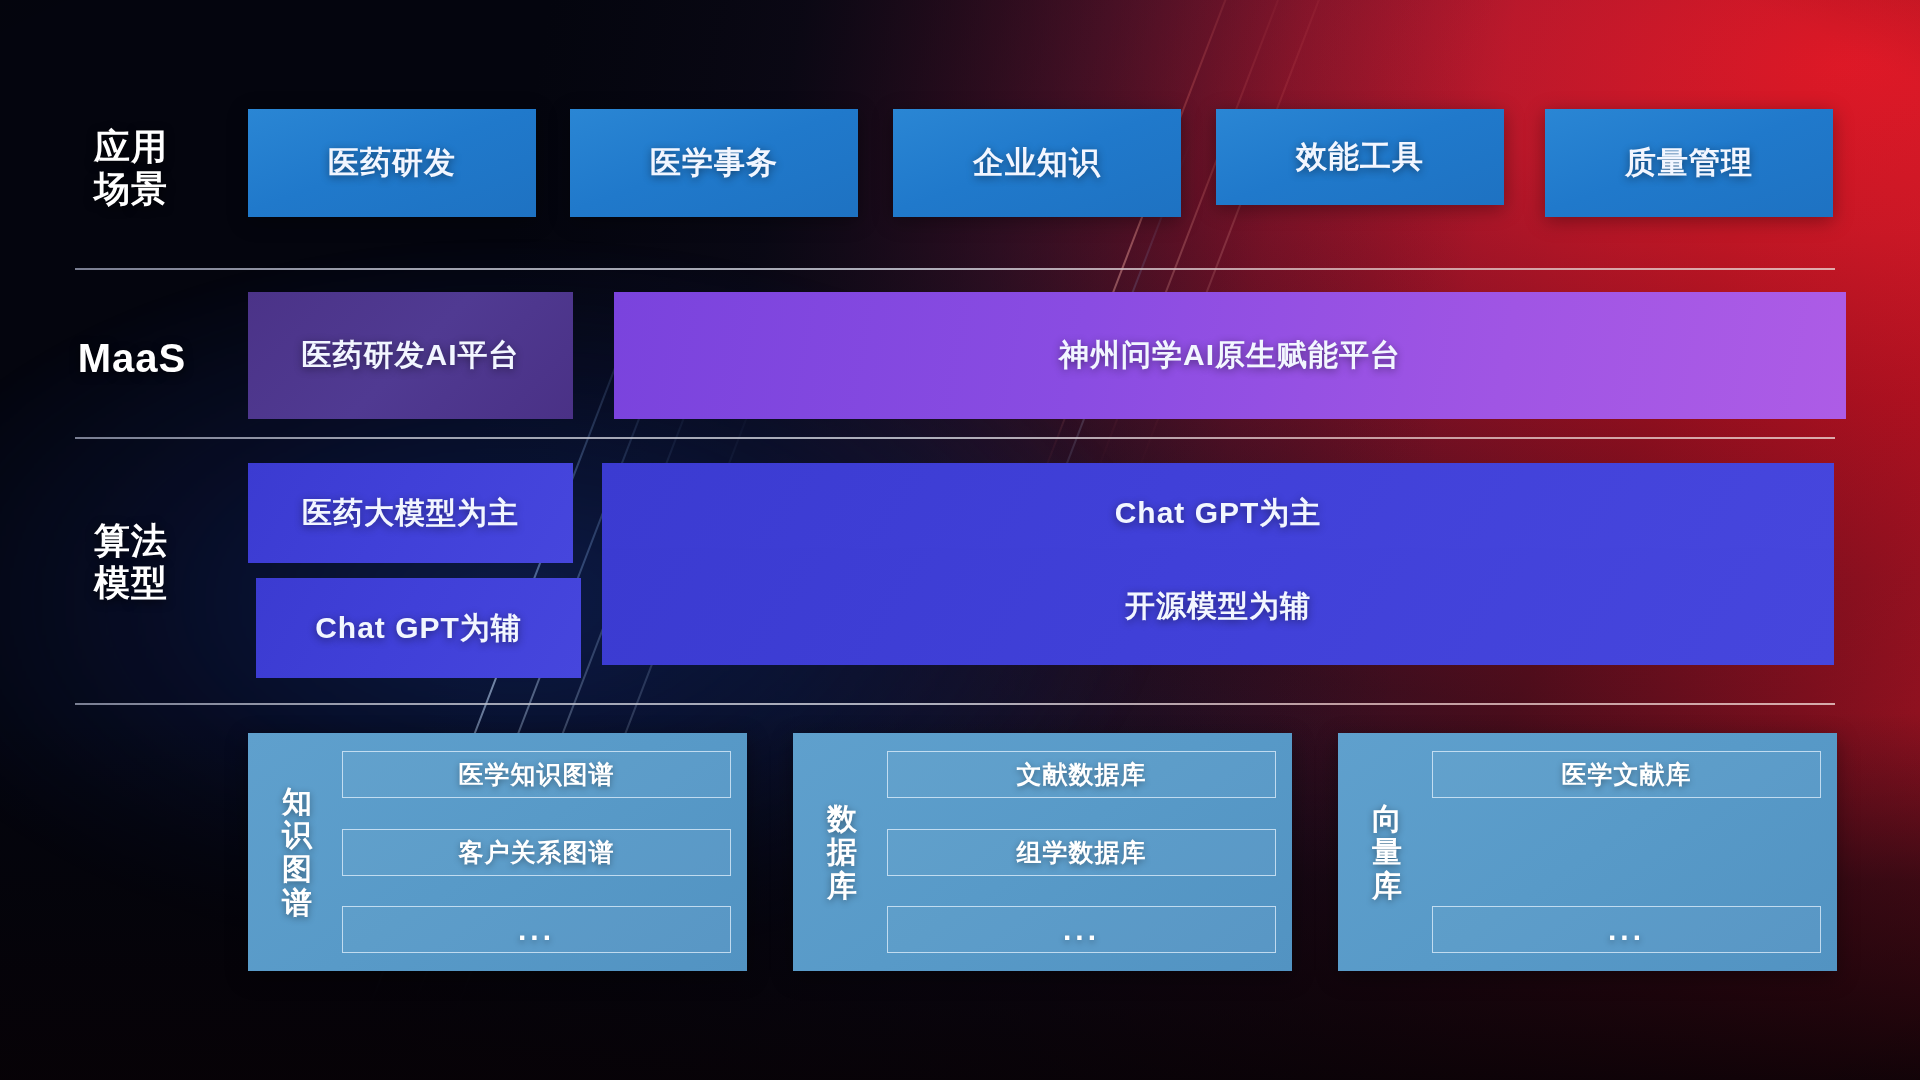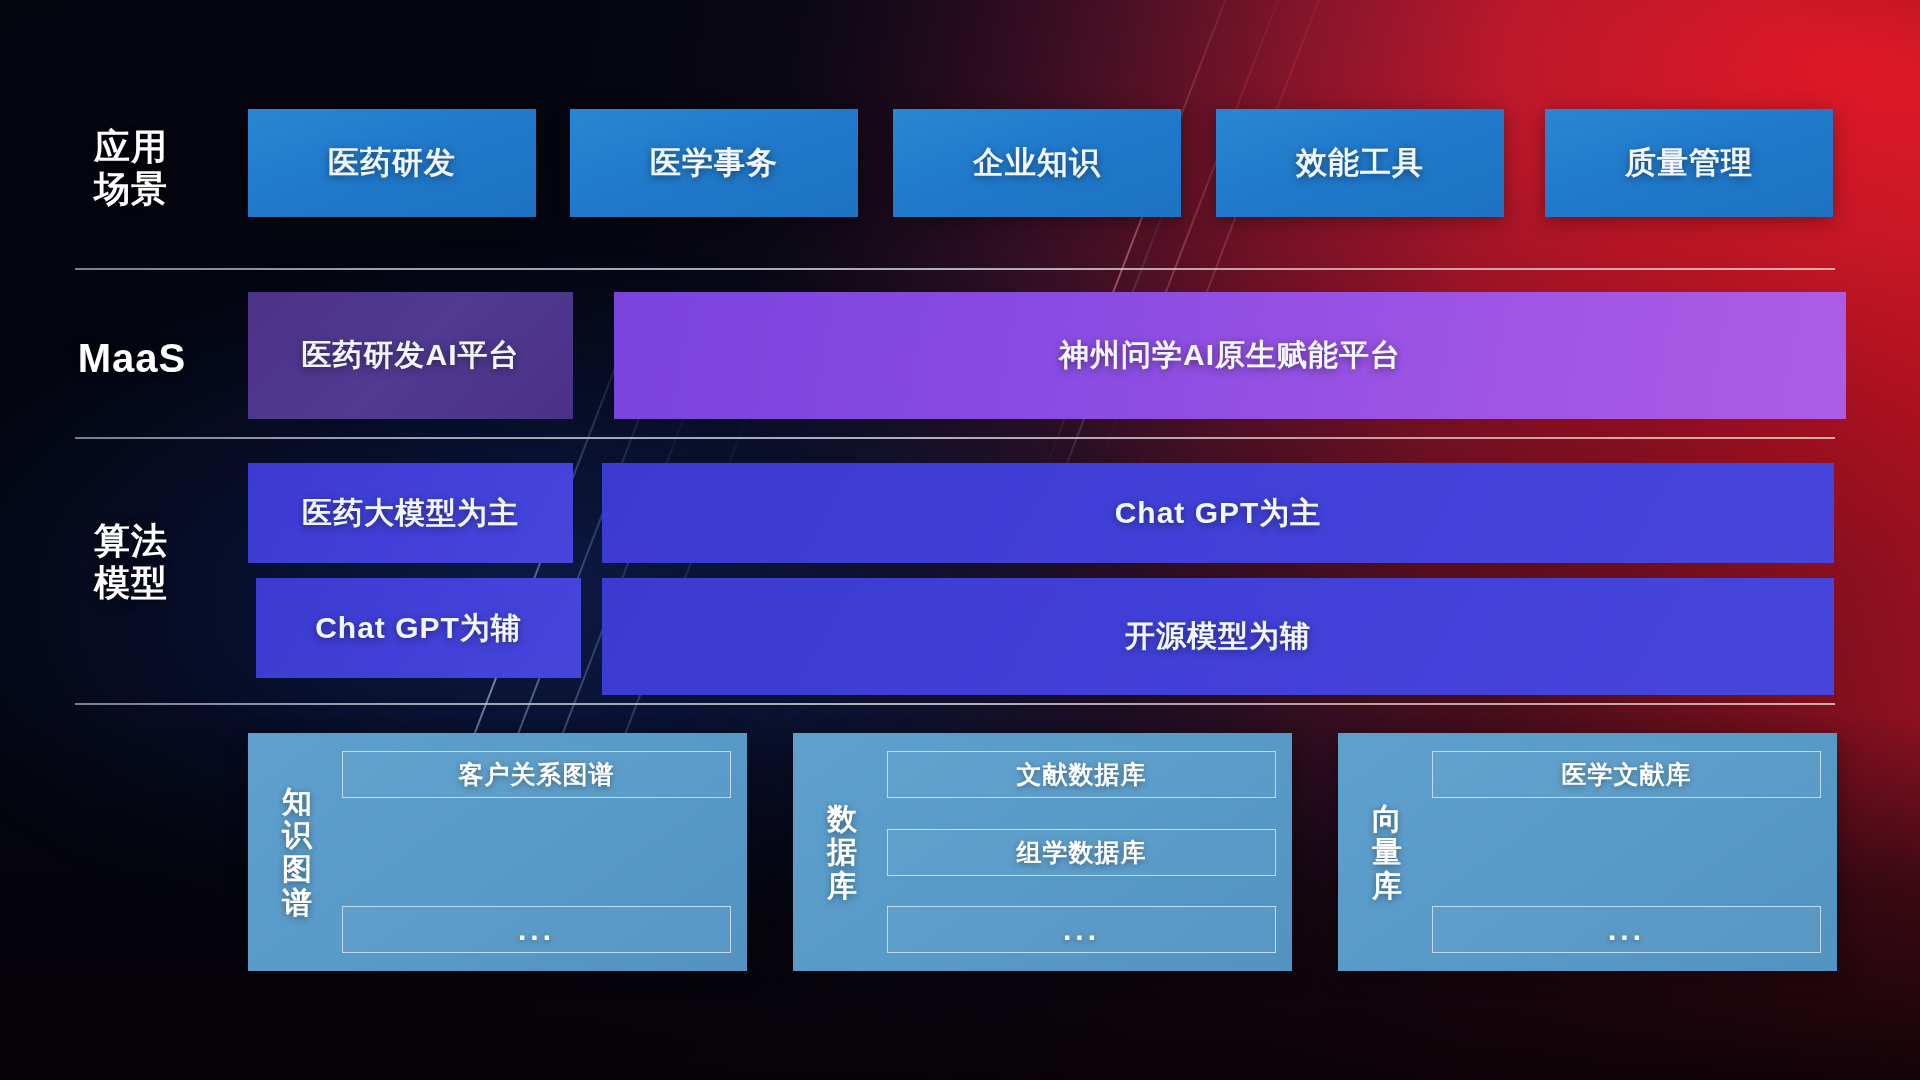--- a/index.html
+++ b/index.html
@@ -151,21 +151,21 @@
 
   <div class="box box-app" style="left:570px; top:109px; width:288px; height:108px;">
     <span>医学事务</span>
   </div>
   <div class="box box-app" style="left:248px; top:109px; width:288px; height:108px;">
     <span>医药研发</span>
   </div>
   <div class="box box-app" style="left:893px; top:109px; width:288px; height:108px;">
     <span>企业知识</span>
   </div>
-  <div class="box box-app" style="left:1216px; top:109px; width:288px; height:108px;">
+  <div class="box box-app" style="left:1216px; top:109px; width:288px; height:96px;">
     <span>效能工具</span>
   </div>
   <div class="box box-app" style="left:1545px; top:109px; width:288px; height:108px;">
     <span>质量管理</span>
   </div>
 
   <div class="divider" style="left:75px; top:268px; width:1760px;"></div>
 
   <div class="row-label" style="left:62px; top:335px; width:140px; font-size:40px;">MaaS</div>
 
@@ -183,33 +183,34 @@
 
   <div class="box box-algo" style="left:248px; top:463px; width:325px; height:100px;">
     <span>医药大模型为主</span>
   </div>
   <div class="box box-algo" style="left:256px; top:578px; width:325px; height:100px;">
     <span>Chat GPT为辅</span>
   </div>
   <div class="box box-algo" style="left:602px; top:463px; width:1232px; height:100px;">
     <span>Chat GPT为主</span>
   </div>
-  <div class="box box-algo" style="left:602px; top:578px; width:1232px; height:117px;">
+  <div class="box box-algo" style="left:602px; top:548px; width:1232px; height:117px;">
     <span>开源模型为辅</span>
   </div>
 
   <div class="divider" style="left:75px; top:703px; width:1760px;"></div>
 
 
   <div class="panel-know" style="left:248px; top:733px; width:499px; height:238px;">
     <div class="panel-vlabel" style="white-space: pre-line;">知
 识
 图
 谱</div>
     <div class="panel-items">
+      <div class="panel-item">医学知识图谱</div>
       <div class="panel-item">客户关系图谱</div>
       <div class="panel-item dots">...</div>
     </div>
   </div>
 
   <div class="panel-know" style="left:793px; top:733px; width:499px; height:238px;">
     <div class="panel-vlabel" style="white-space: pre-line;">数
 据
 库</div>
     <div class="panel-items">

